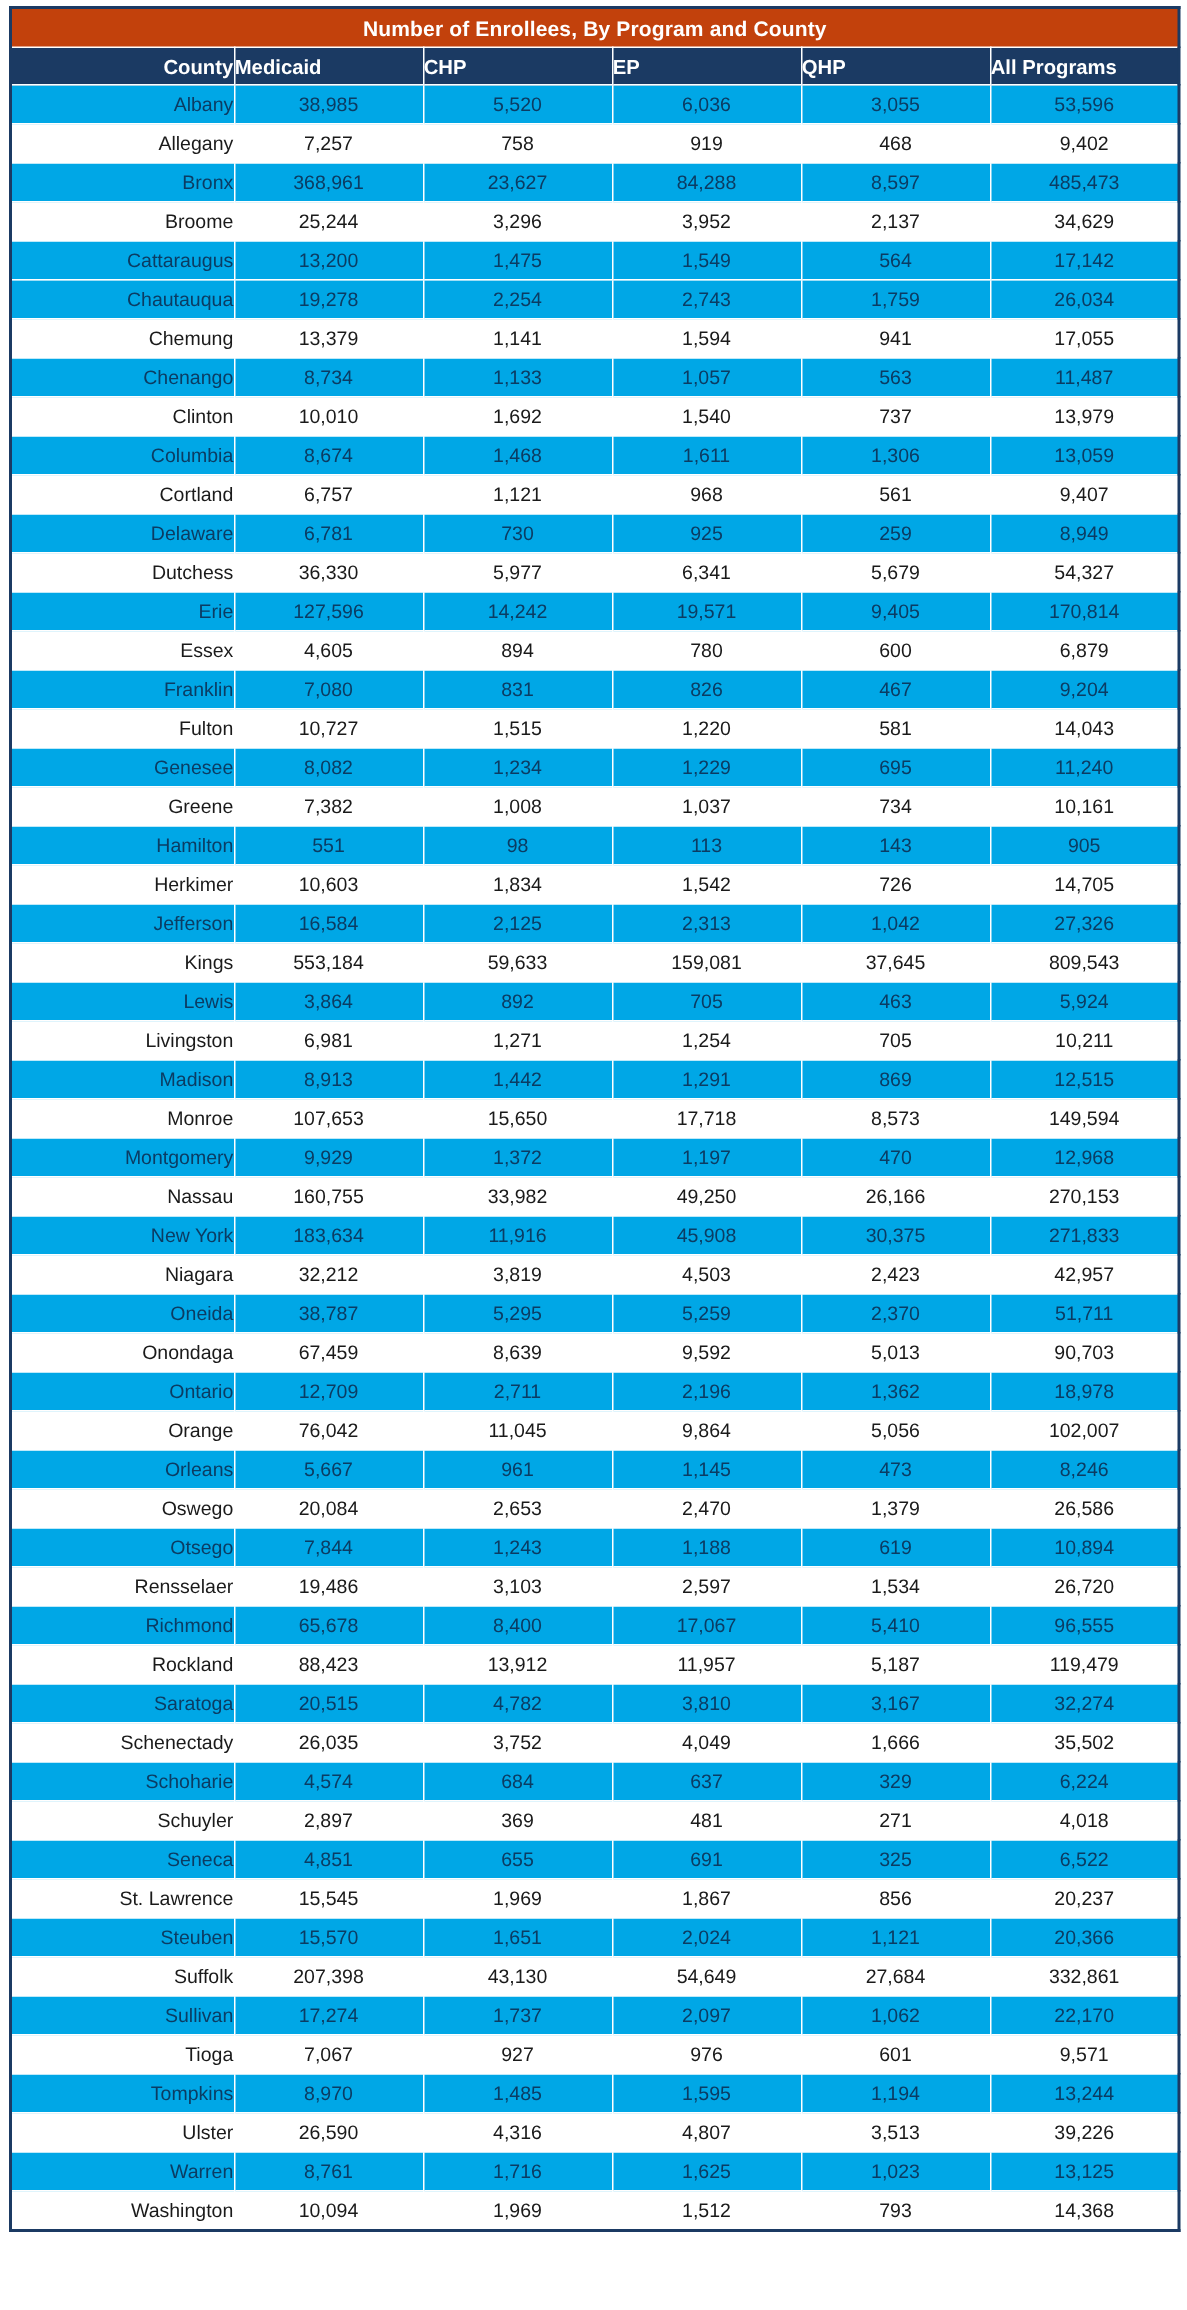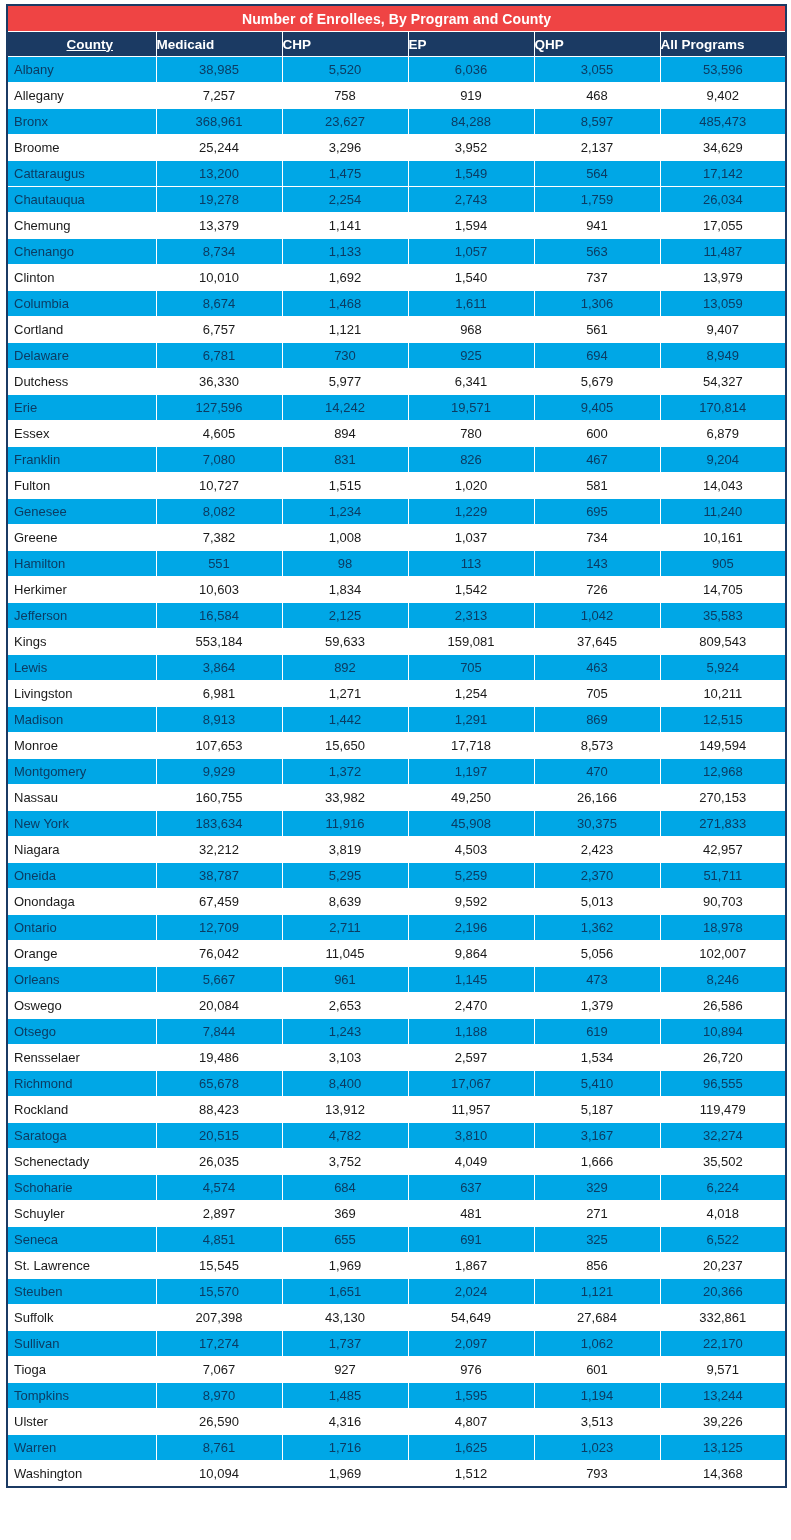--- a/index.html
+++ b/index.html
@@ -22,61 +22,60 @@
     border-collapse: collapse;
     table-layout: fixed;
     border: 2px solid #1b3a63;
   }
   table.enroll td, table.enroll th {
     border: 1px solid #ffffff;
     padding: 0;
     margin: 0;
   }
   .title-cell {
-    background: #ef4444;
+    background: #c2410c;
     color: #ffffff;
     font-size: 14px;
     font-weight: bold;
     text-align: center;
     height: 25px;
     letter-spacing: 0.1px;
   }
   .hdr th {
     background: #1b3a63;
     color: #ffffff;
     font-size: 13.5px;
     font-weight: bold;
     height: 24px;
     border-bottom: 2px solid #1b3a63;
   }
   .hdr th.county-h {
-    text-align: center;
+    text-align: right;
     padding-left: 16px;
-    text-decoration: underline;
   }
   .hdr th.num-h {
     text-align: left;
   }
   tbody tr {
     height: 25.1px;
   }
   tbody tr.odd td {
     background: #00a7e6;
     color: #0b3c63;
   }
   tbody tr.even td {
     background: #ffffff;
     color: #1a1a1a;
   }
   tbody td {
     font-size: 13px;
     line-height: 25px;
   }
   tbody td.county {
-    text-align: left;
+    text-align: right;
     padding-left: 6px;
     margin-left: 40px;
   }
   tbody td.num {
     text-align: center;
   }
   col.c-county { width: 149px; }
   col.c-num { width: 126px; }
 </style>
 </head>
@@ -192,21 +191,21 @@
           <td class="num">1,121</td>
           <td class="num">968</td>
           <td class="num">561</td>
           <td class="num">9,407</td>
         </tr>
         <tr class="odd">
           <td class="county">Delaware</td>
           <td class="num">6,781</td>
           <td class="num">730</td>
           <td class="num">925</td>
-          <td class="num">694</td>
+          <td class="num">259</td>
           <td class="num">8,949</td>
         </tr>
         <tr class="even">
           <td class="county">Dutchess</td>
           <td class="num">36,330</td>
           <td class="num">5,977</td>
           <td class="num">6,341</td>
           <td class="num">5,679</td>
           <td class="num">54,327</td>
         </tr>
@@ -231,21 +230,21 @@
           <td class="num">7,080</td>
           <td class="num">831</td>
           <td class="num">826</td>
           <td class="num">467</td>
           <td class="num">9,204</td>
         </tr>
         <tr class="even">
           <td class="county">Fulton</td>
           <td class="num">10,727</td>
           <td class="num">1,515</td>
-          <td class="num">1,020</td>
+          <td class="num">1,220</td>
           <td class="num">581</td>
           <td class="num">14,043</td>
         </tr>
         <tr class="odd">
           <td class="county">Genesee</td>
           <td class="num">8,082</td>
           <td class="num">1,234</td>
           <td class="num">1,229</td>
           <td class="num">695</td>
           <td class="num">11,240</td>
@@ -273,21 +272,21 @@
           <td class="num">1,542</td>
           <td class="num">726</td>
           <td class="num">14,705</td>
         </tr>
         <tr class="odd">
           <td class="county">Jefferson</td>
           <td class="num">16,584</td>
           <td class="num">2,125</td>
           <td class="num">2,313</td>
           <td class="num">1,042</td>
-          <td class="num">35,583</td>
+          <td class="num">27,326</td>
         </tr>
         <tr class="even">
           <td class="county">Kings</td>
           <td class="num">553,184</td>
           <td class="num">59,633</td>
           <td class="num">159,081</td>
           <td class="num">37,645</td>
           <td class="num">809,543</td>
         </tr>
         <tr class="odd">

